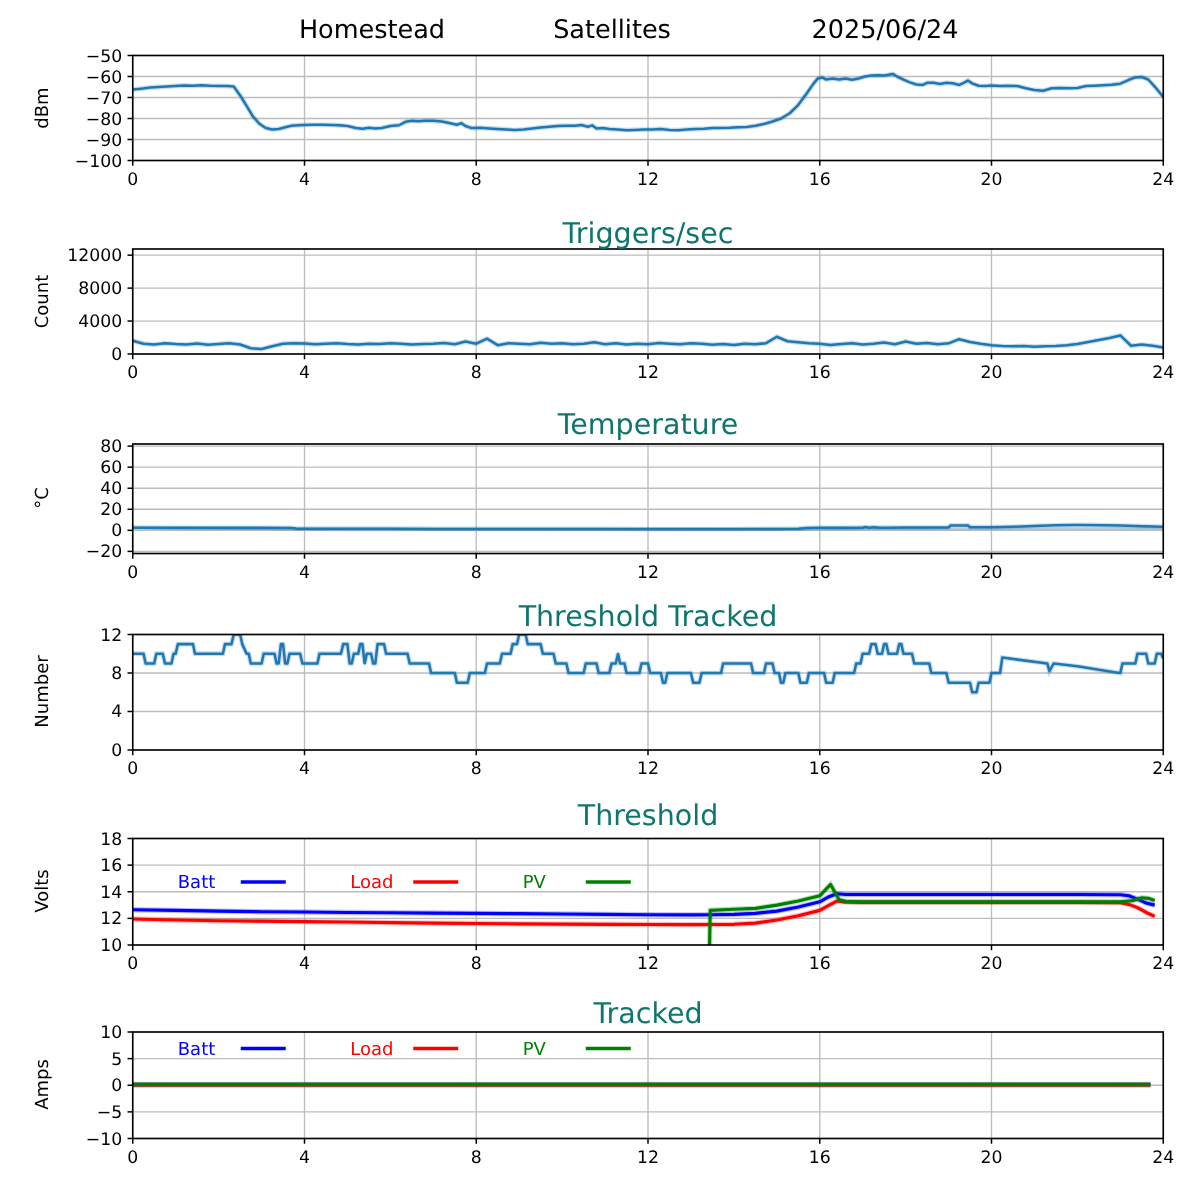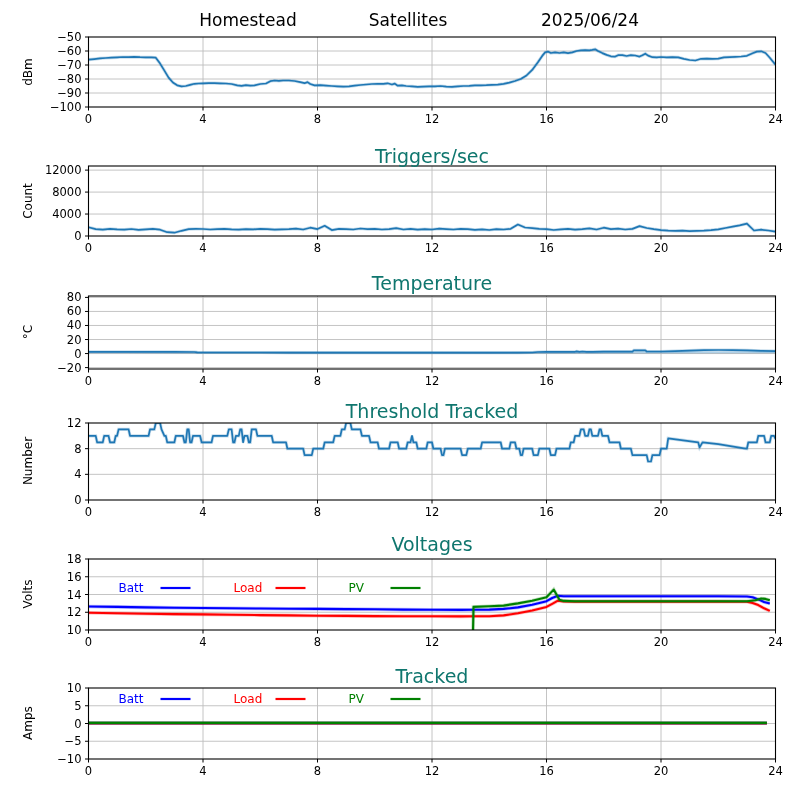--- a/index.html
+++ b/index.html
@@ -287,21 +287,21 @@
 
   <div>
     <span class="hpart" style="left:248px">Homestead</span>
     <span class="hpart" style="left:408px">Satellites</span>
     <span class="hpart" style="left:590px">2025/06/24</span>
   </div>
 
   <div class="ctitle" style="top:145px">Triggers/sec</div>
   <div class="ctitle" style="top:272px">Temperature</div>
   <div class="ctitle" style="top:400px">Threshold Tracked</div>
-  <div class="ctitle" style="top:533px">Voltages</div>
+  <div class="ctitle" style="top:533px">Threshold</div>
   <div class="ctitle" style="top:665px">Tracked</div>
 
   <div class="ylab" style="top:72px">dBm</div>
   <div class="ylab" style="top:201px">Count</div>
   <div class="ylab" style="top:332px">°C</div>
   <div class="ylab" style="top:461px">Number</div>
   <div class="ylab" style="top:594px">Volts</div>
   <div class="ylab" style="top:723px">Amps</div>
 </div>
 

